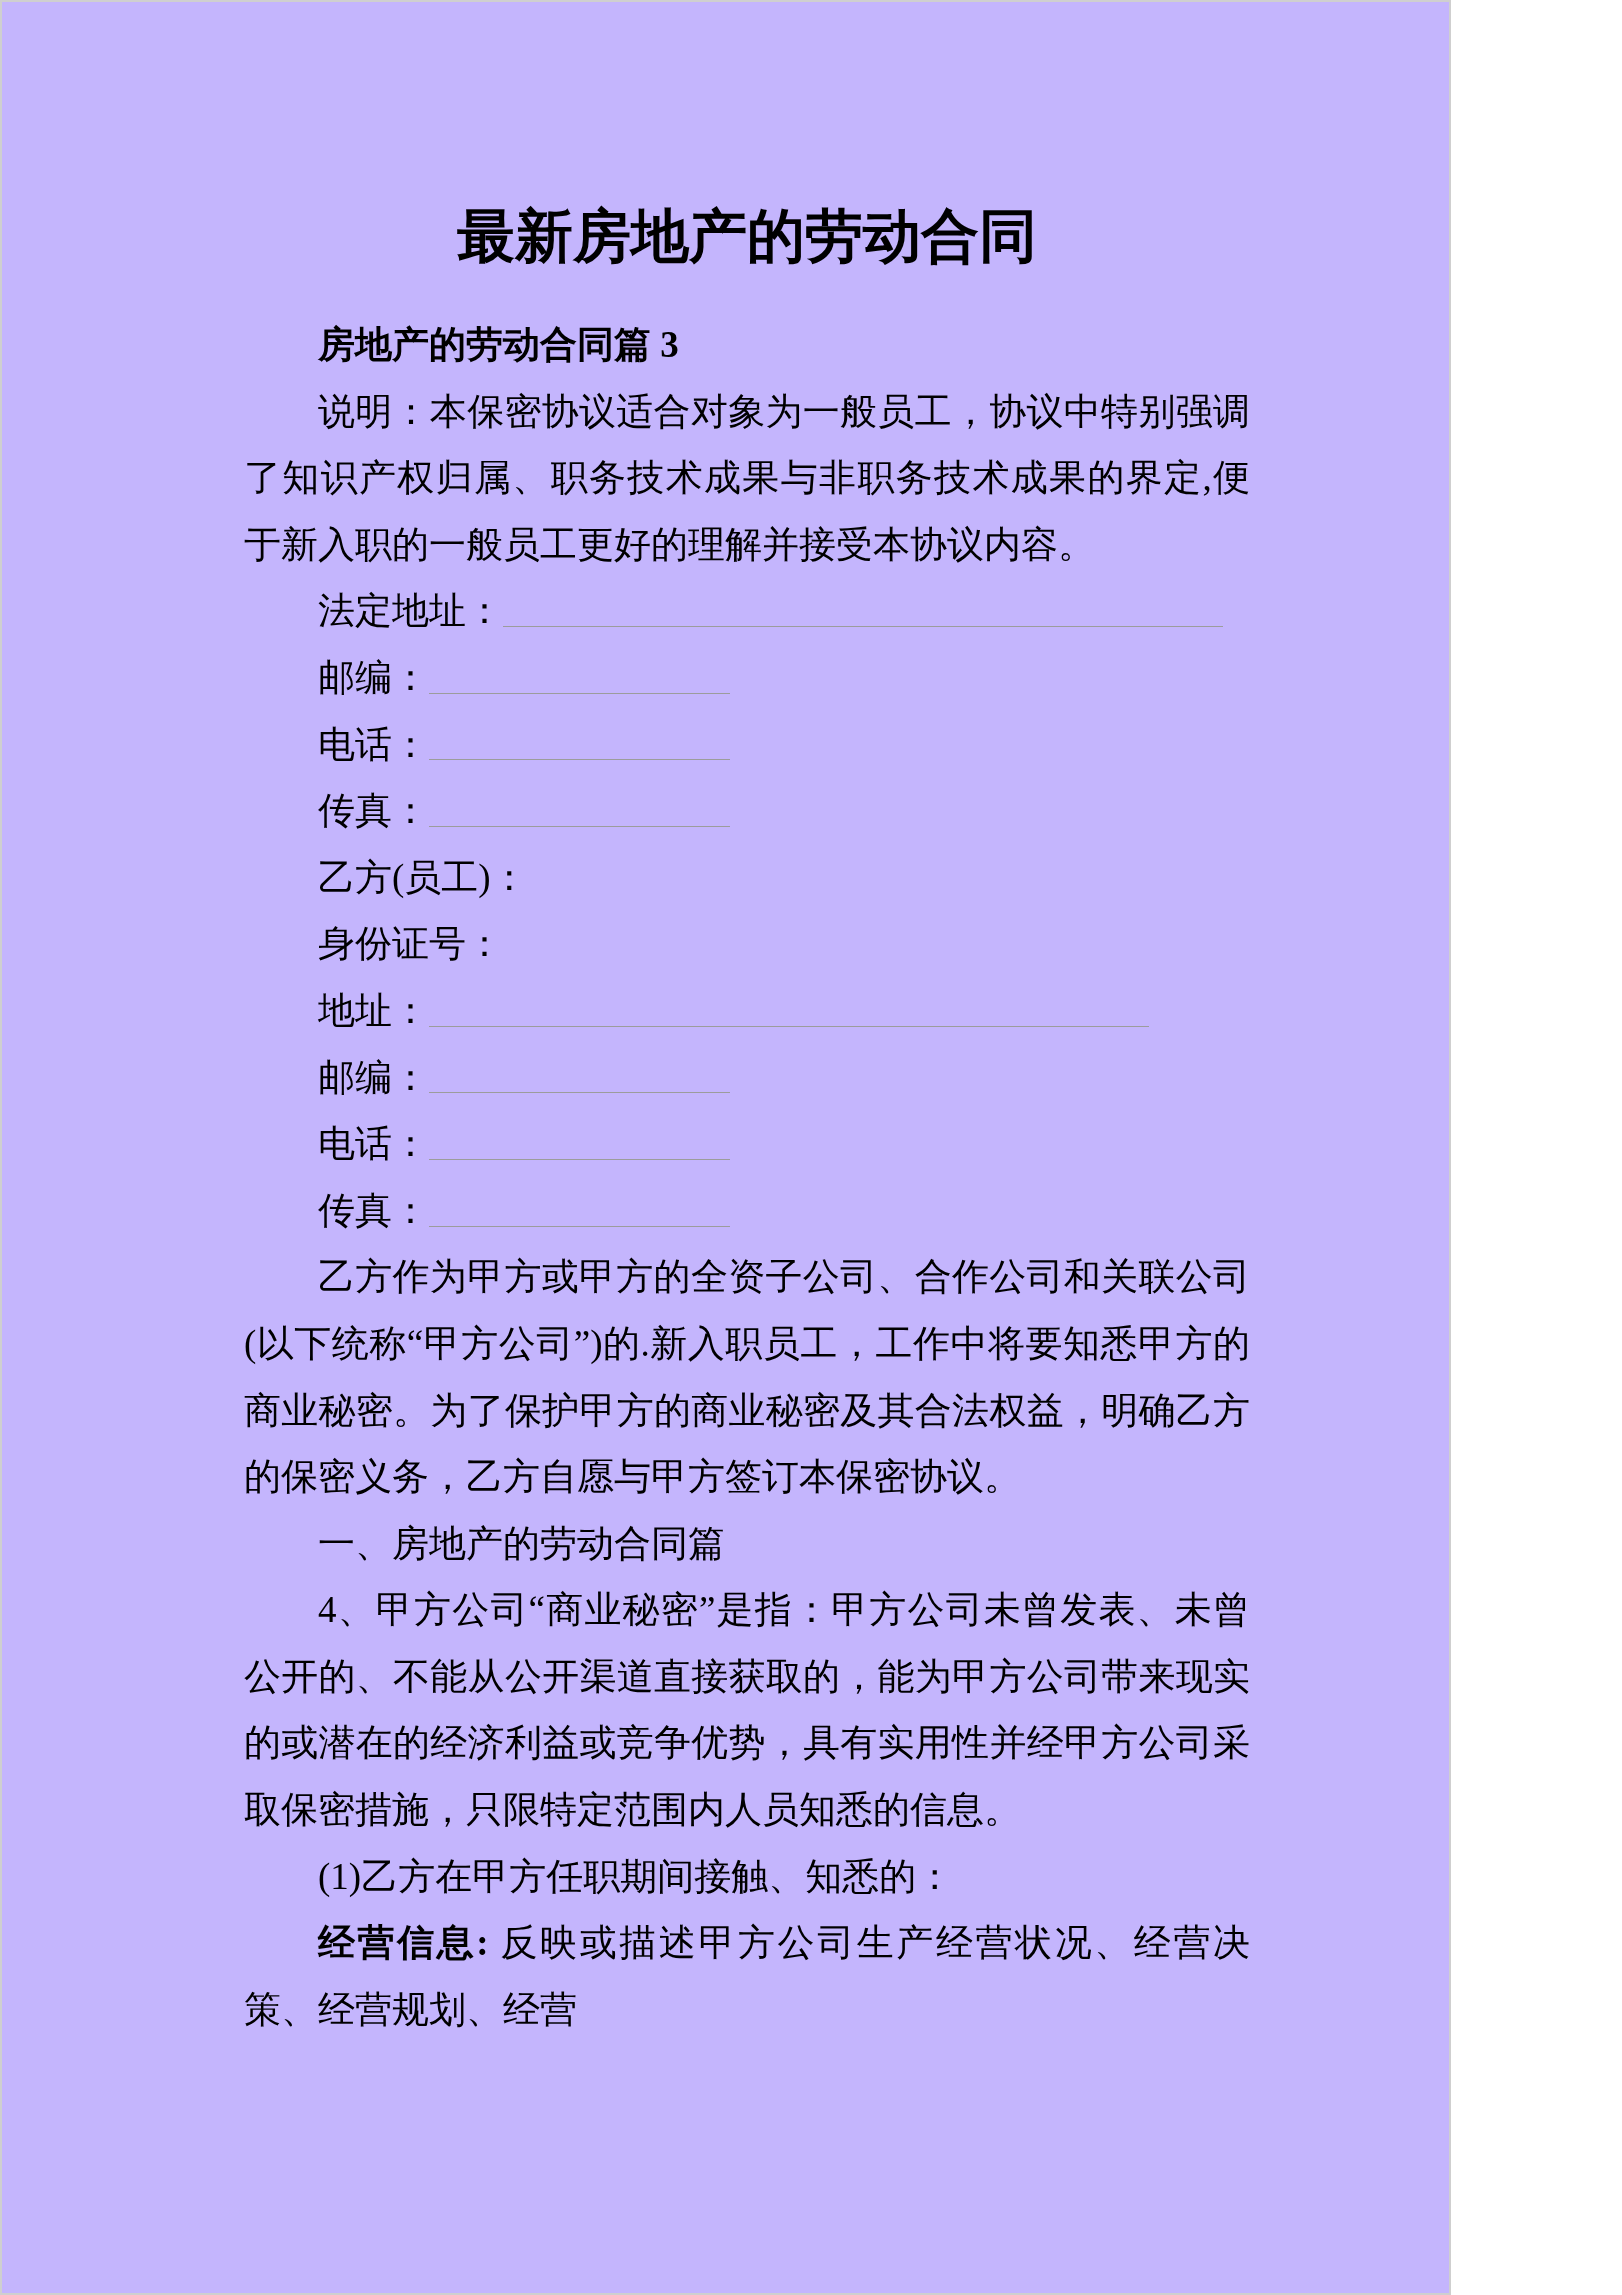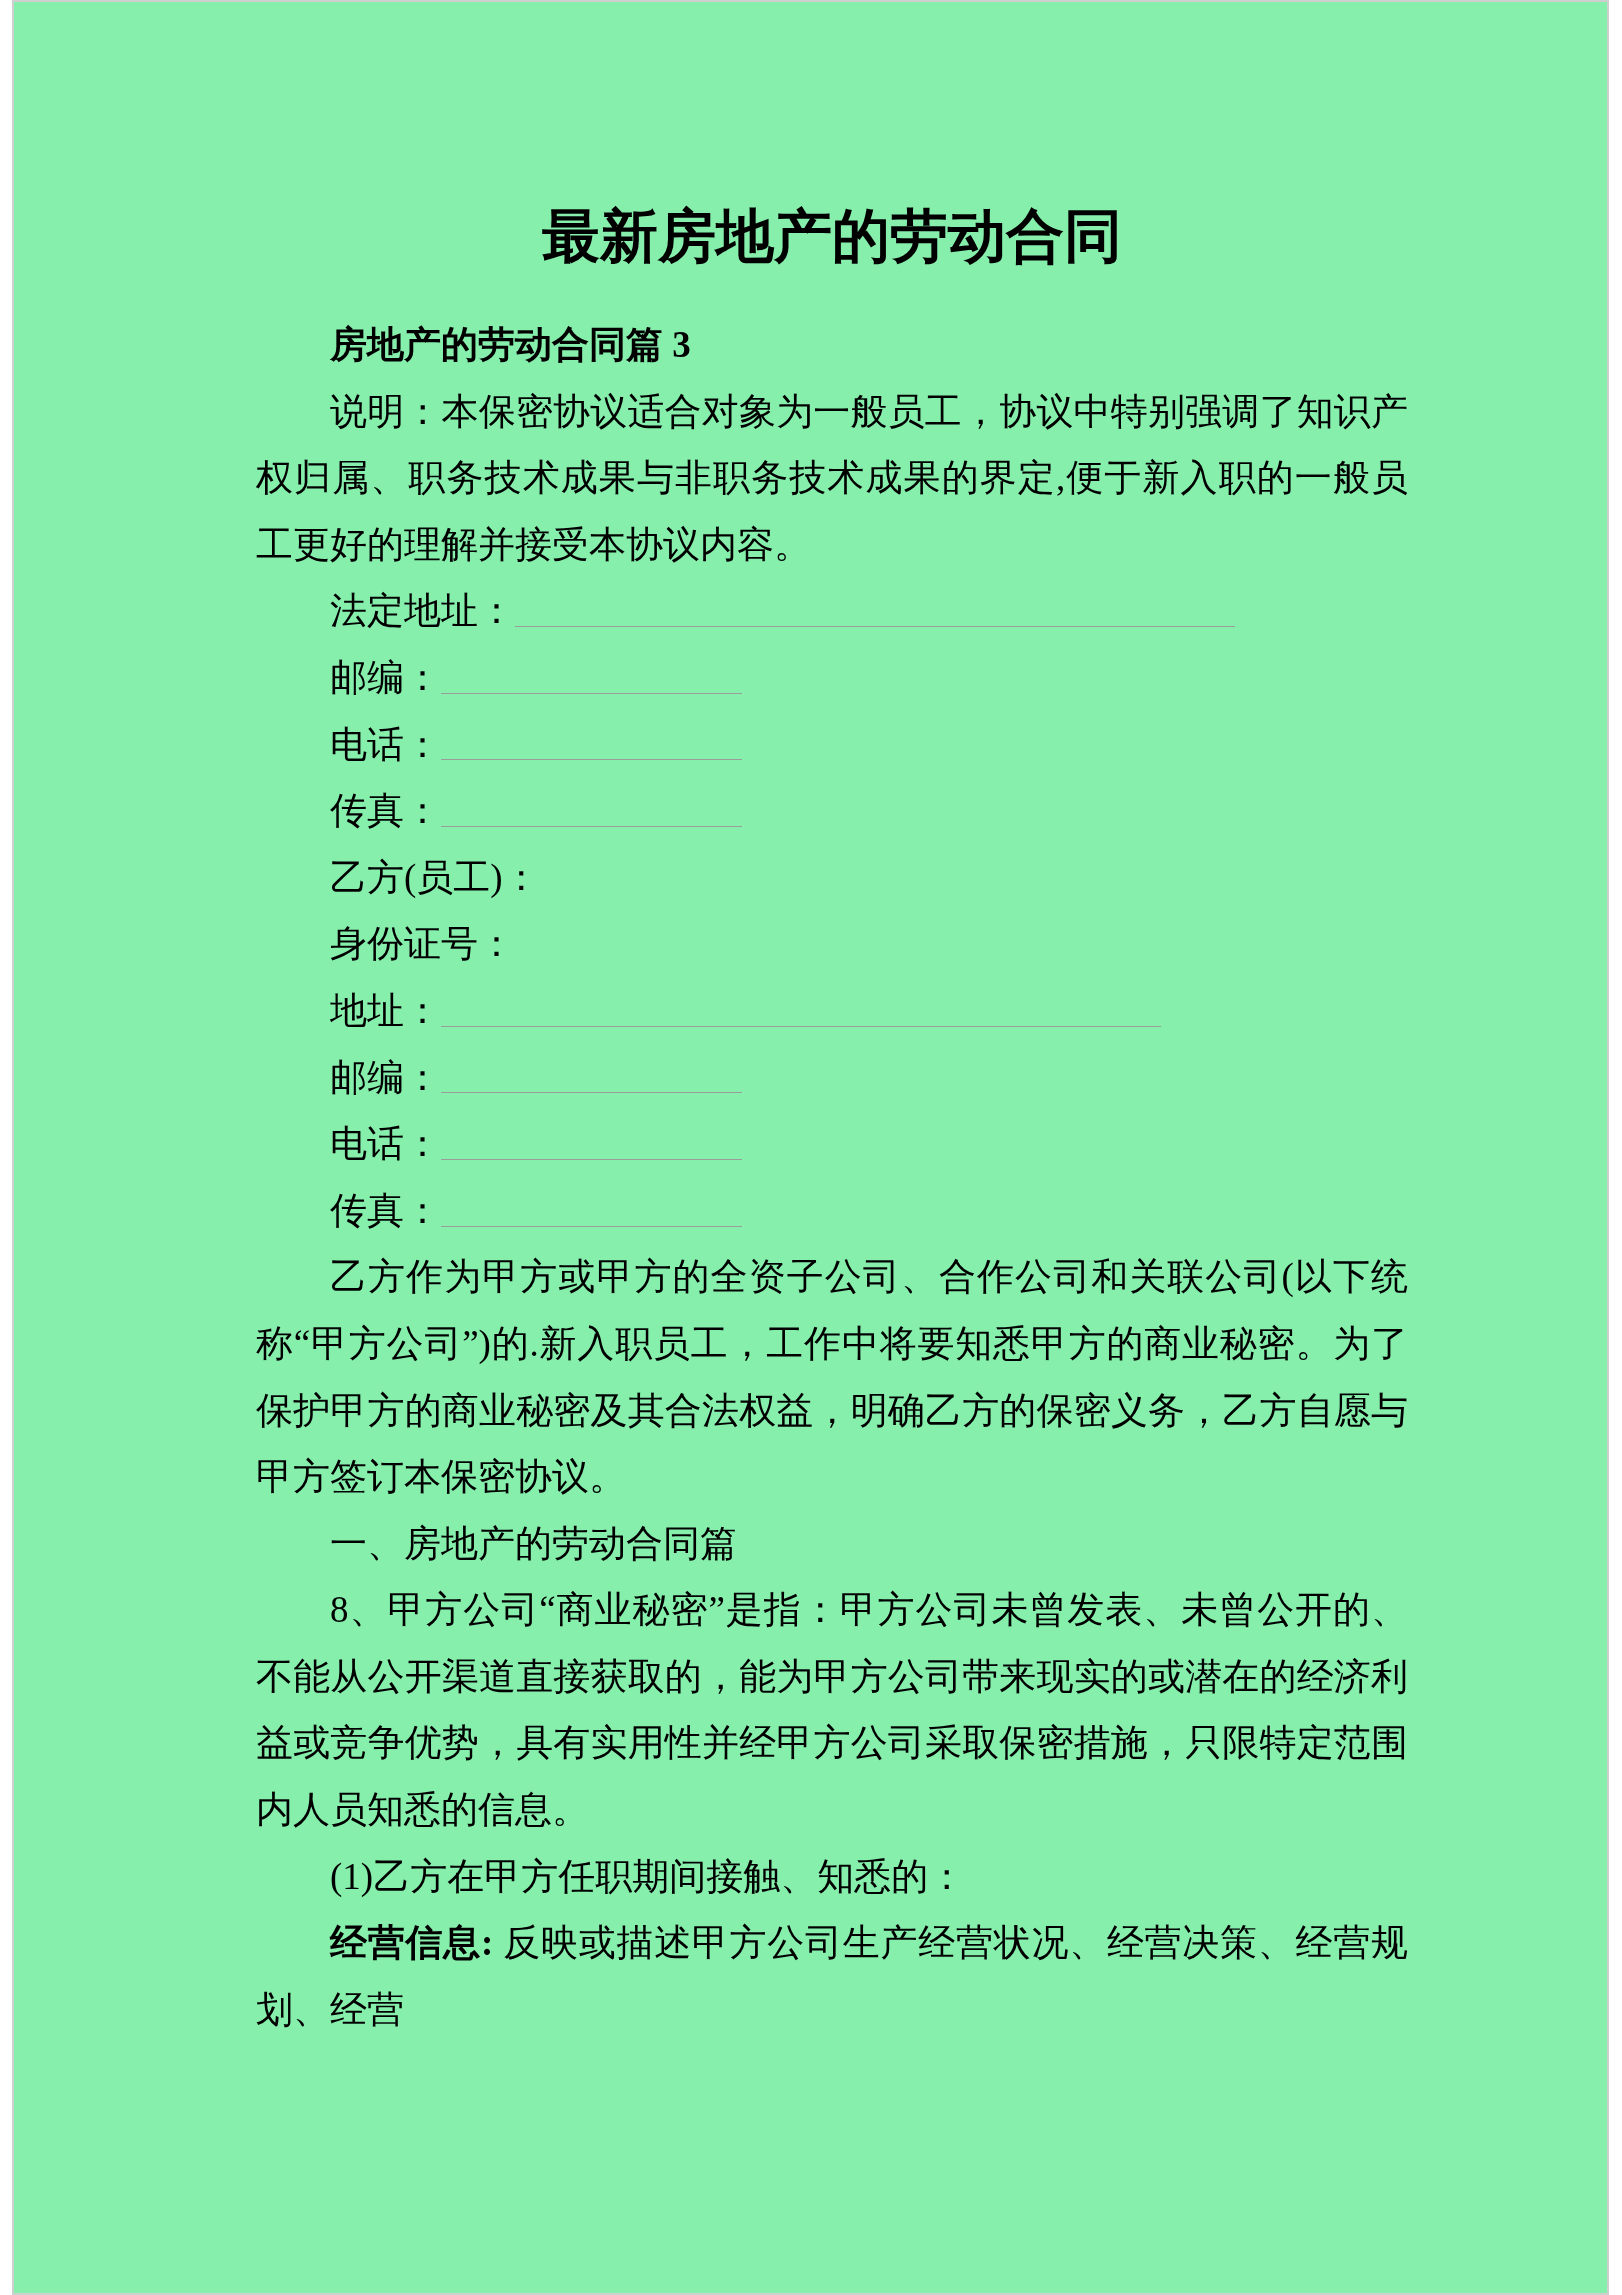--- a/index.html
+++ b/index.html
@@ -3,27 +3,26 @@
 <meta charset="utf-8">
 <style>
   * { margin: 0; padding: 0; box-sizing: border-box; }
   html, body { width: 1623px; height: 2295px; background: #ffffff; }
   body {
     font-family: "Liberation Serif", "DejaVu Serif", serif;
     color: #000000;
     overflow: hidden;
   }
   .page {
-    width: 1597px;
+    width: 1451px;
     height: 2295px;
-    background: #86efac;
+    background: #c4b5fd;
     border: 2px solid #cfcfcf;
     padding: 196px 199px 0 242px;
     overflow: hidden;
-    margin-left: 12px;
   }
   .title {
     font-size: 58px;
     font-weight: bold;
     text-align: center;
     margin-bottom: 36px;
     text-indent: 0;
   }
   .para {
     font-size: 37px;
@@ -75,21 +74,21 @@
 
   <p class="para"><span>电话：</span><span class="blank blank-short"></span></p>
 
   <p class="para"><span>传真：</span><span class="blank blank-short"></span></p>
 
 
   <p class="para">乙方作为甲方或甲方的全资子公司、合作公司和关联公司(以下统称“甲方公司”)的.新入职员工，工作中将要知悉甲方的商业秘密。为了保护甲方的商业秘密及其合法权益，明确乙方的保密义务，乙方自愿与甲方签订本保密协议。</p>
 
   <p class="para">一、房地产的劳动合同篇</p>
 
-  <p class="para">8、甲方公司“商业秘密”是指：甲方公司未曾发表、未曾公开的、不能从公开渠道直接获取的，能为甲方公司带来现实的或潜在的经济利益或竞争优势，具有实用性并经甲方公司采取保密措施，只限特定范围内人员知悉的信息。</p>
+  <p class="para">4、甲方公司“商业秘密”是指：甲方公司未曾发表、未曾公开的、不能从公开渠道直接获取的，能为甲方公司带来现实的或潜在的经济利益或竞争优势，具有实用性并经甲方公司采取保密措施，只限特定范围内人员知悉的信息。</p>
 
 
   <p class="para">(1)乙方在甲方任职期间接触、知悉的：</p>
 
   <p class="para"><span class="bold">经营信息: </span><span>反映或描述甲方公司生产经营状况、经营决策、经营规划、经营</span></p>
 
 </div>
 
 
 </body></html>

